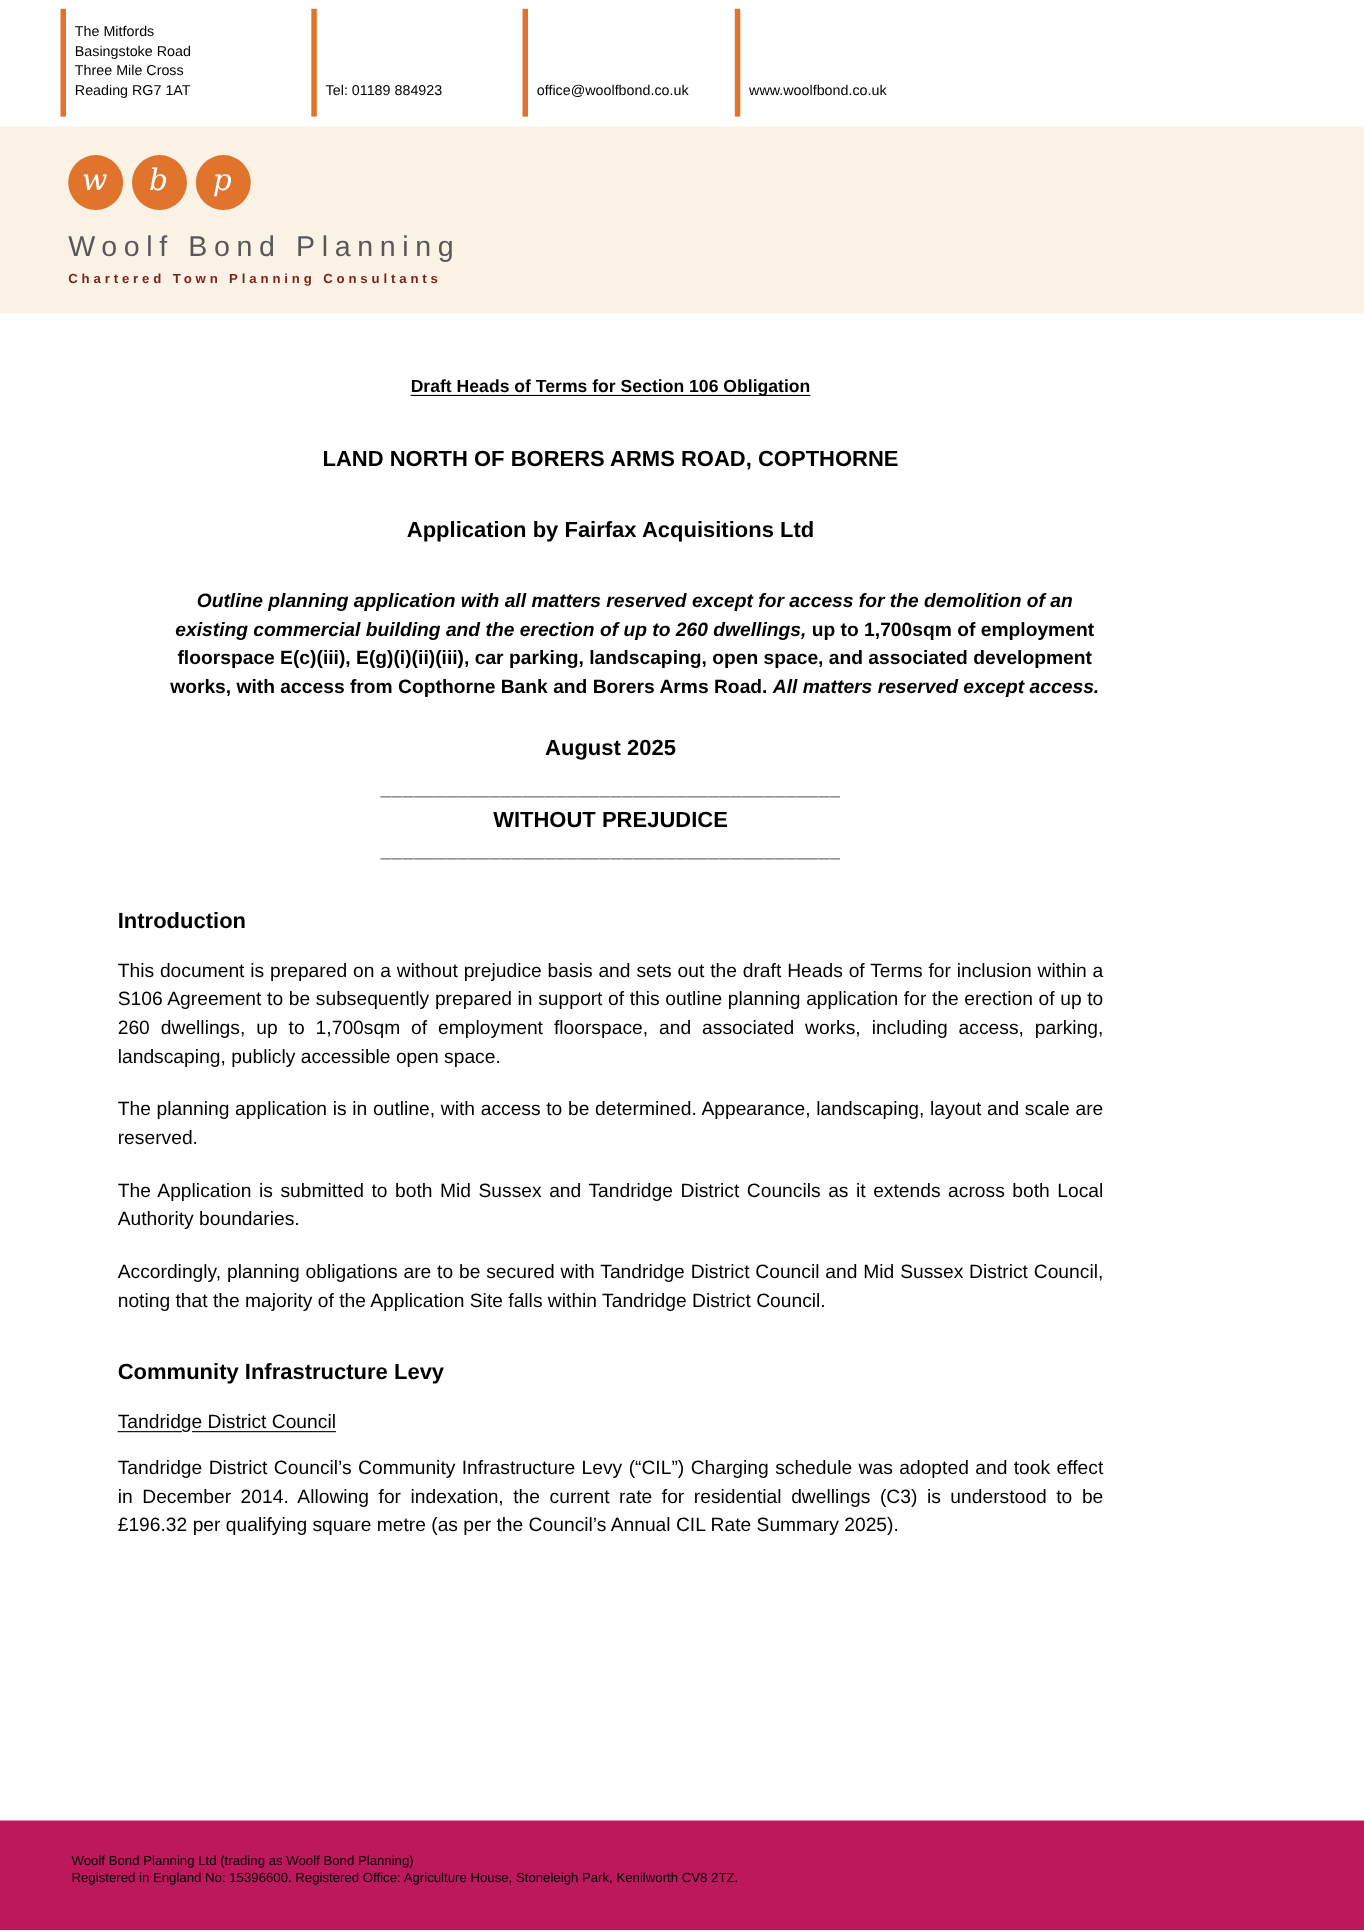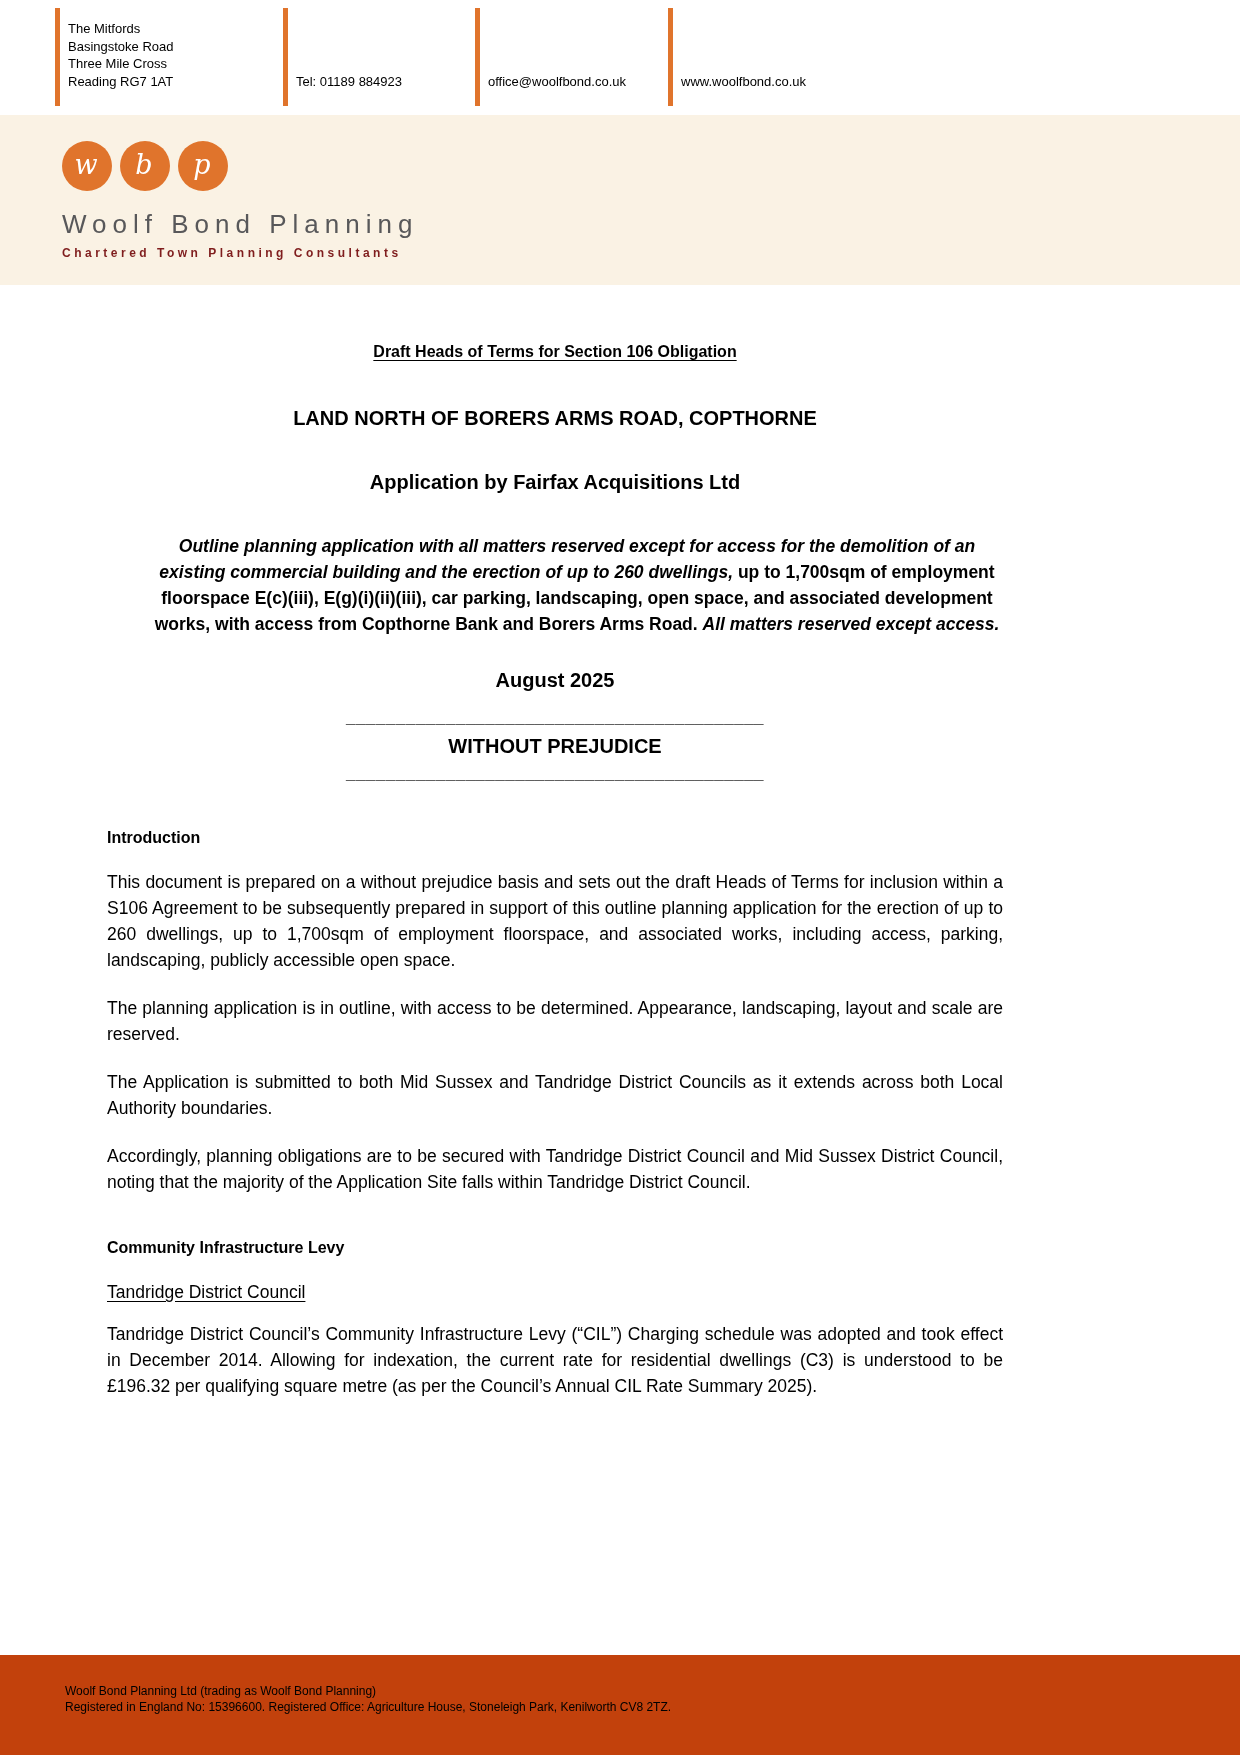--- a/index.html
+++ b/index.html
@@ -126,39 +126,39 @@
   .doc-prejudice {
     text-align: center;
     font-size: 20px;
     font-weight: bold;
     margin: 4px 0 4px 0;
   }
   .h-section {
     font-weight: bold;
     margin-top: 40px;
     margin-bottom: 18px;
-    font-size: 16px;
+    font-size: 20px;
   }
   .h-underlined {
     font-weight: normal;
     text-decoration: underline;
     text-underline-offset: 3px;
     margin-bottom: 16px;
     font-size: 17.5px;
   }
   .para {
     text-align: justify;
     margin-bottom: 22px;
   }
 
   
   .footband {
     margin-top: auto;
     height: 100px;
-    background: #c2410c;
+    background: #be185d;
     padding: 28px 0 0 65px;
     font-size: 12px;
     line-height: 16px;
     color: #000000;
   }
 </style>
 </head>
 <body>
 
 <div class="page">

